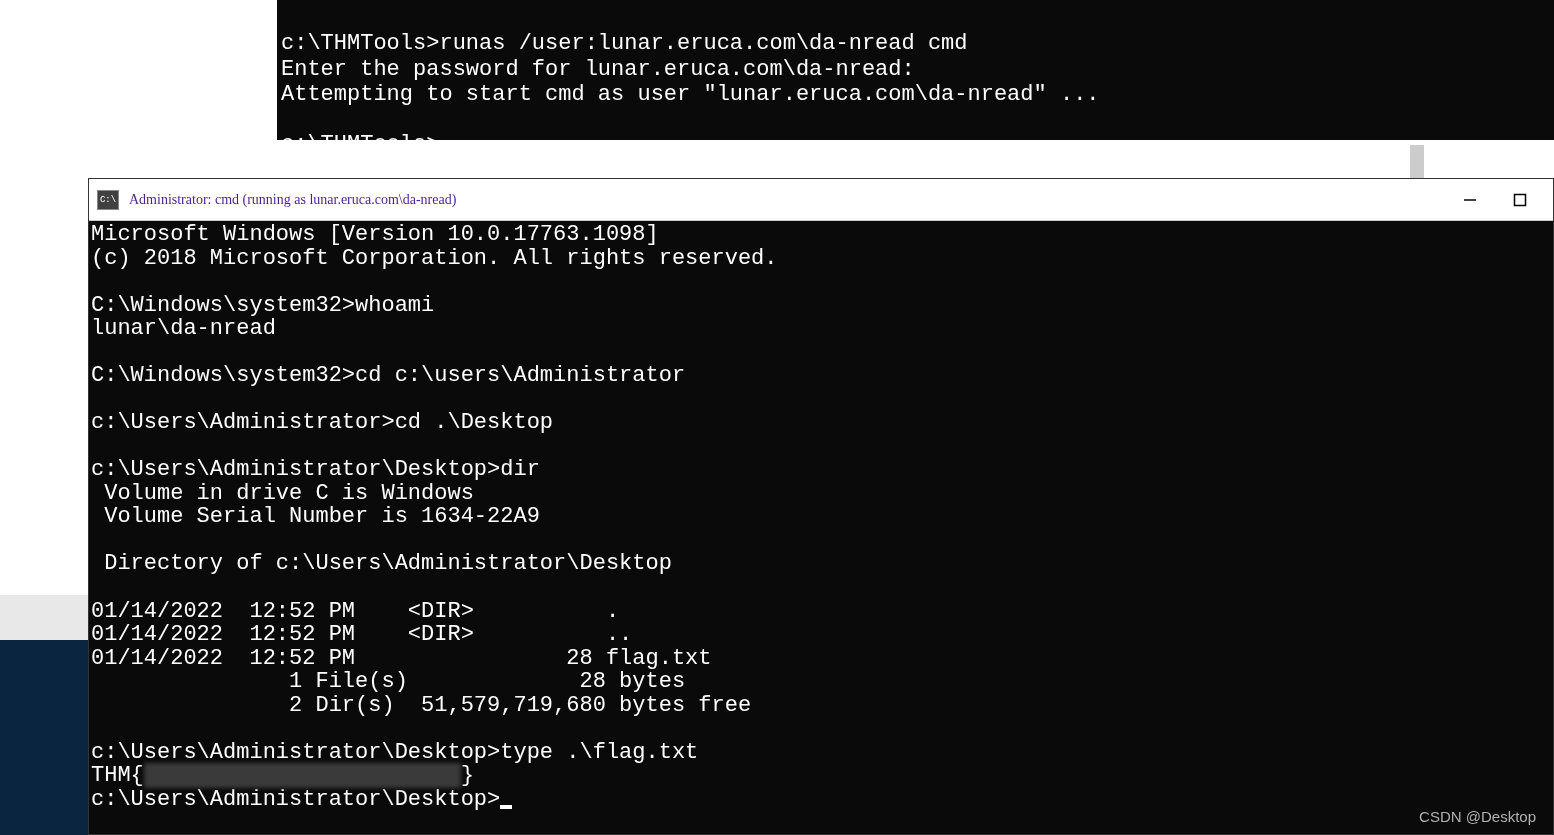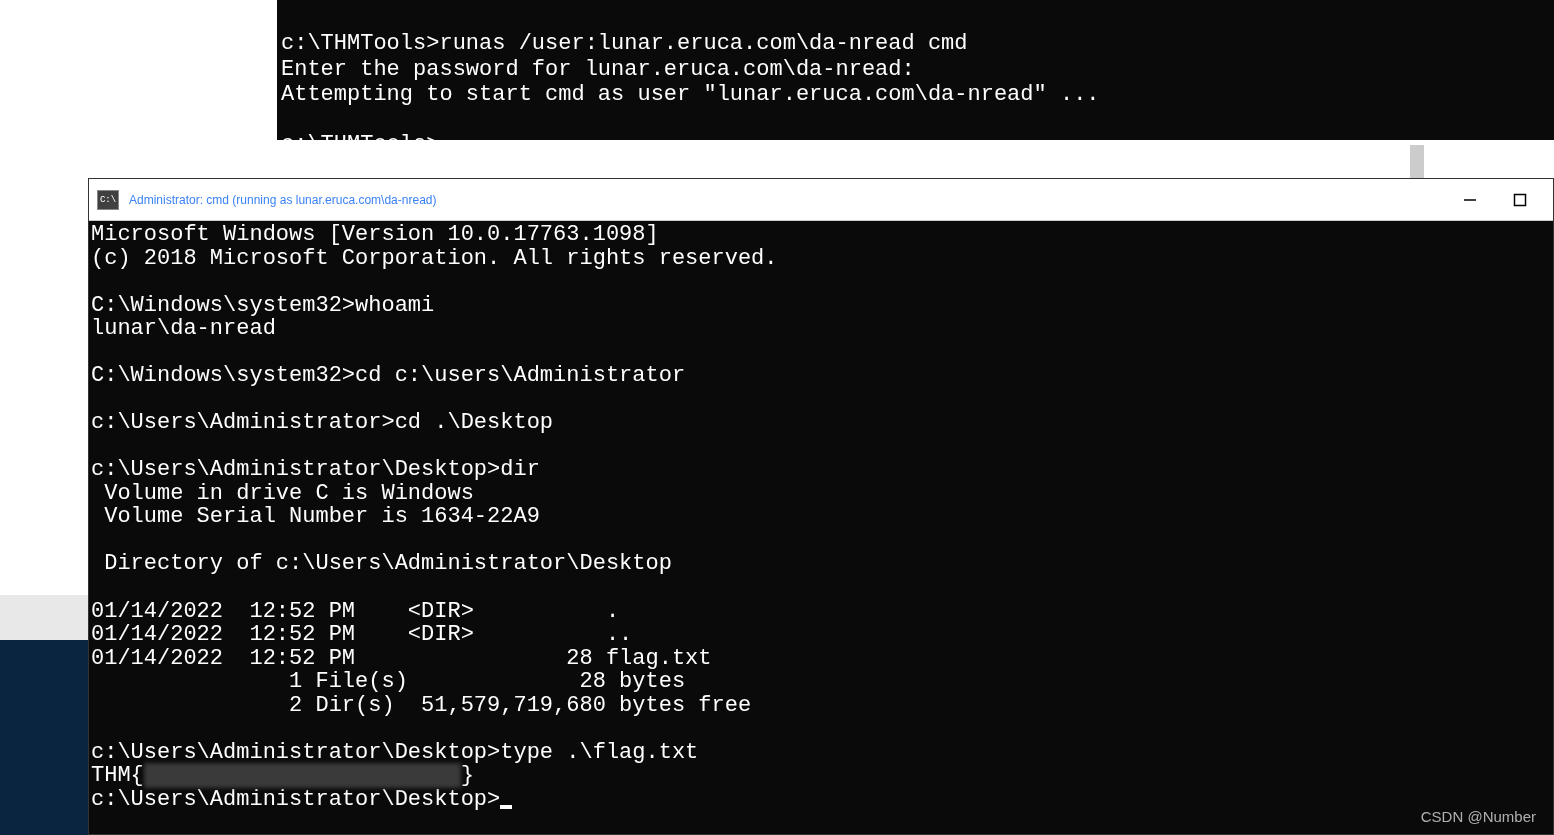--- a/index.html
+++ b/index.html
@@ -58,23 +58,23 @@
       border: 1px solid #888;
       margin-right: 10px;
       display: flex;
       align-items: center;
       justify-content: center;
       font-size: 9px;
       color: #fff;
     }
     .titlebar-text {
       flex: 1;
-      font-family: Liberation Sans, sans-serif;
-      font-size: 12px;
-      color: #3b82f6;
+      font-family: Liberation Serif, serif;
+      font-size: 14px;
+      color: #4c1d95;
     }
     .window-controls {
       display: flex;
       gap: 0;
     }
     .window-btn {
       width: 50px;
       height: 36px;
       display: flex;
       align-items: center;
@@ -206,13 +206,13 @@
 <span>01/14/2022  12:52 PM                28 flag.txt</span>
 <span>               1 File(s)             28 bytes</span>
 <span>               2 Dir(s)  51,579,719,680 bytes free</span>
 <span></span>
 <span>c:\Users\Administrator\Desktop&gt;type .\flag.txt</span>
 <span>THM{</span><span class="redacted">XXXXXXXXXXXXXXXXXXXXXXXX</span><span>}</span>
 <span>c:\Users\Administrator\Desktop&gt;</span><span class="cursor"></span></pre>
   </div>
 </div>
 
-<div class="watermark">CSDN @Number</div>
+<div class="watermark">CSDN @Desktop</div>
 
 </body></html>

